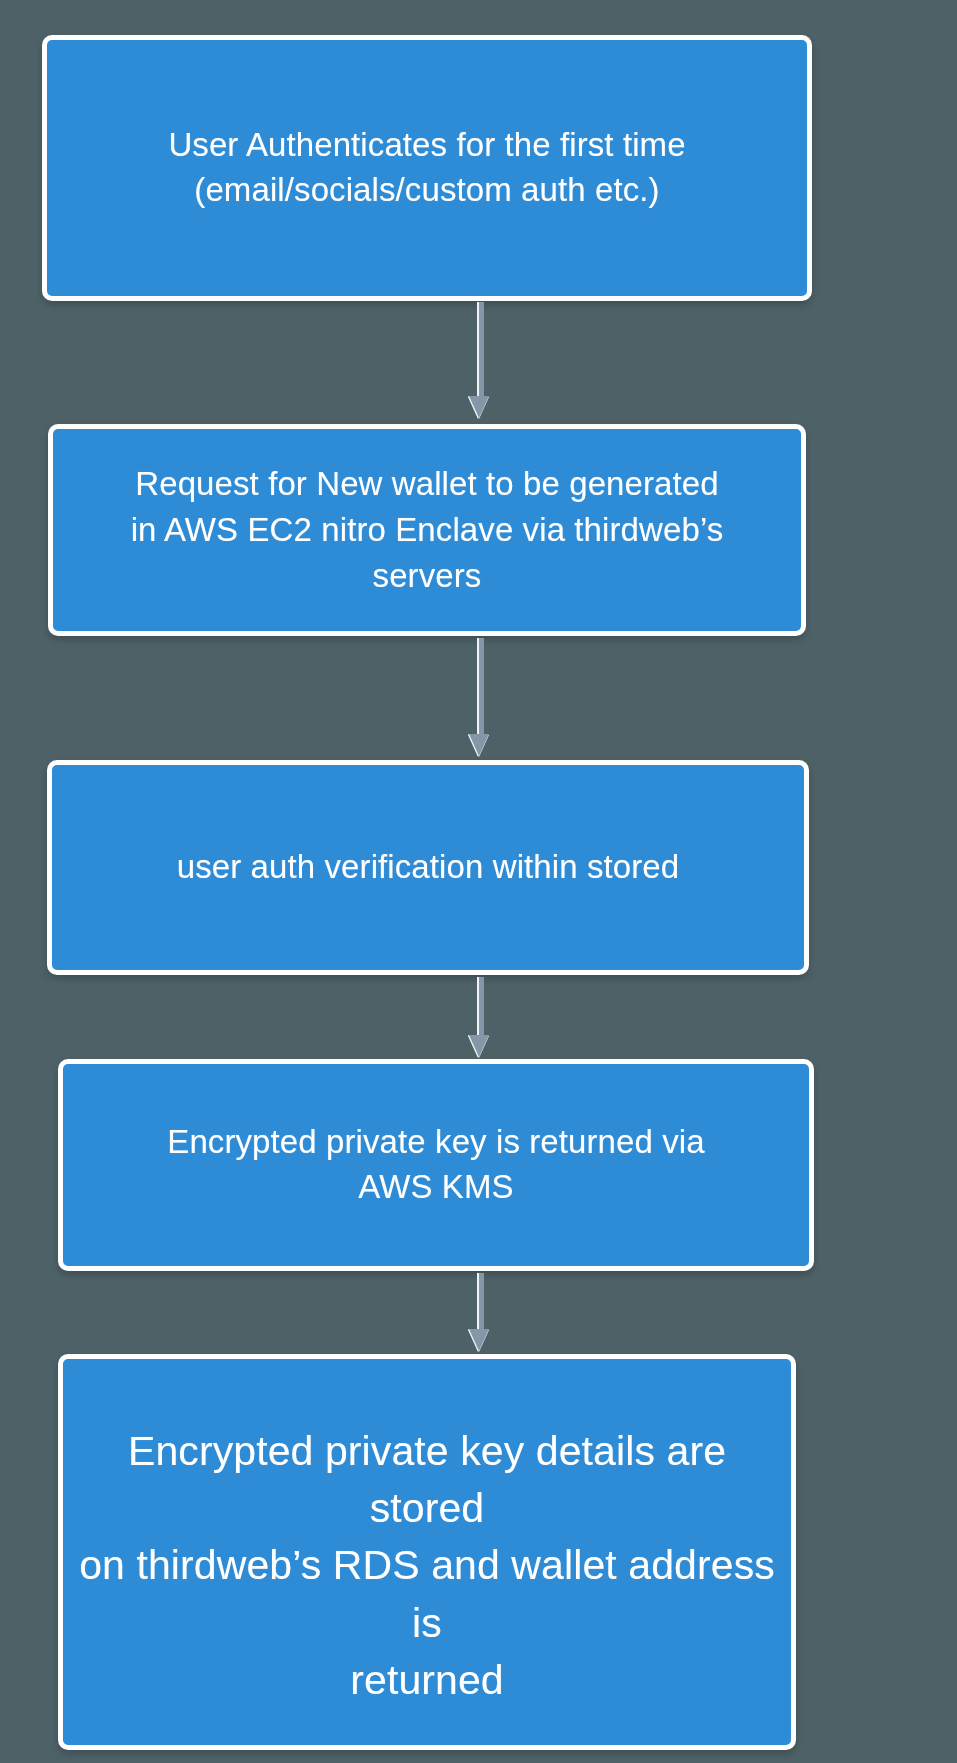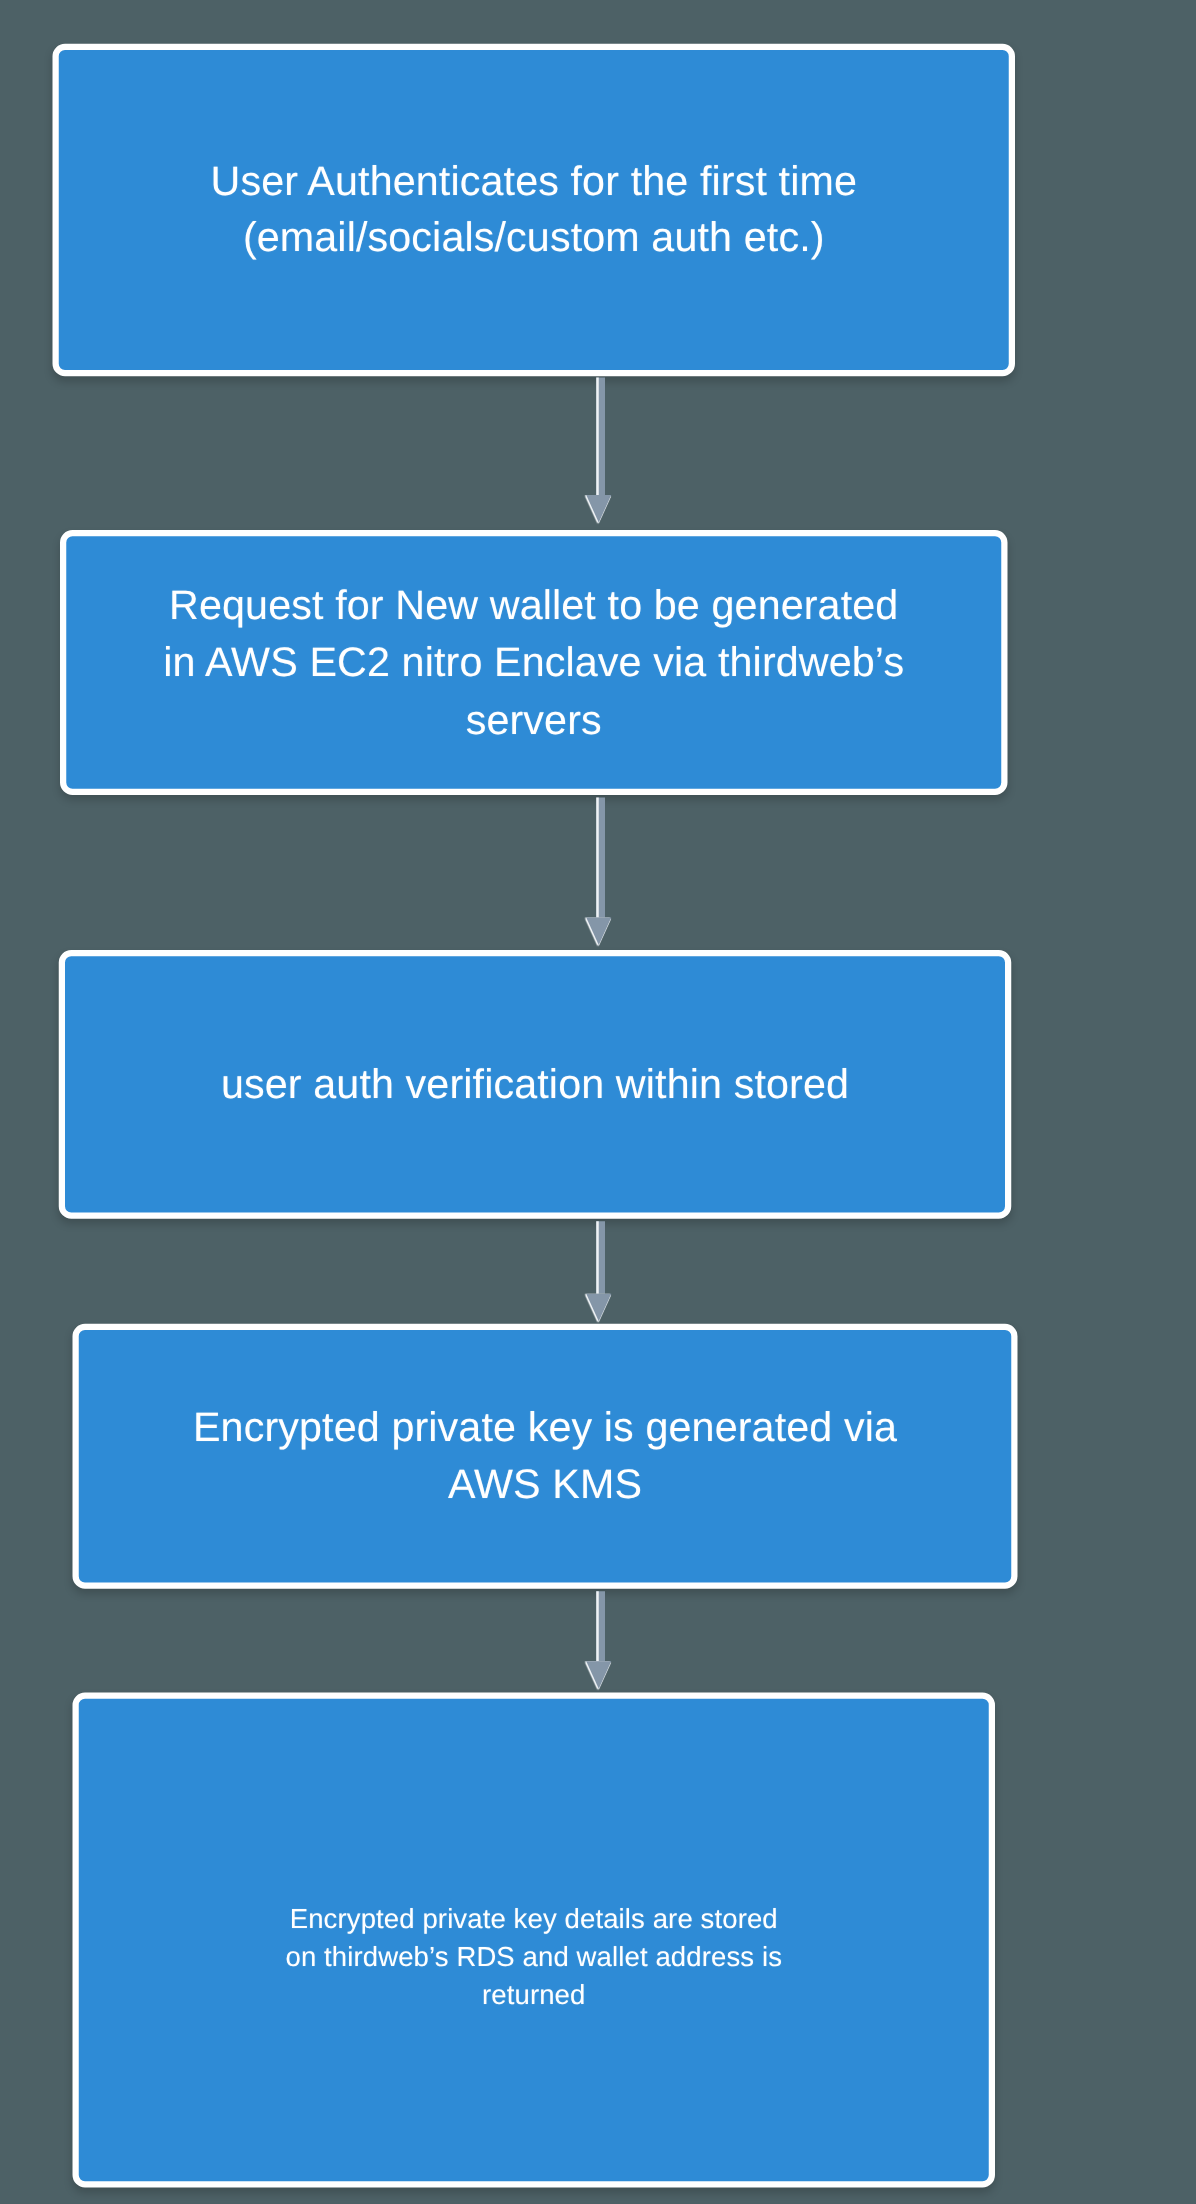--- a/index.html
+++ b/index.html
@@ -51,21 +51,21 @@
 
   
   #node-1 { left: 42px;  top: 35px;   width: 770px; height: 266px; }
   #node-2 { left: 48px;  top: 424px;  width: 758px; height: 212px; }
   #node-3 { left: 47px;  top: 760px;  width: 762px; height: 215px; }
   #node-4 { left: 58px;  top: 1059px; width: 756px; height: 212px; }
   #node-5 { left: 58px;  top: 1354px; width: 738px; height: 396px; }
 
   
   #node-2 .label { font-size: 33px; line-height: 1.40; }
-  #node-5 .label { font-size: 22px; line-height: 1.40; margin-top: 28px; }
+  #node-5 .label { font-size: 41px; line-height: 1.40; margin-top: 28px; }
   #node-3 .label { font-size: 33px; }
 
   
   .connector {
     position: absolute;
     width: 26px;
     pointer-events: none;
   }
   .connector .shaft {
     position: absolute;
@@ -122,21 +122,21 @@
   <div class="node" id="node-3">
     <span class="label">user auth verification within stored</span>
   </div>
 
   <div class="connector" id="conn-3">
     <span class="shaft"></span>
     <span class="head"></span>
   </div>
 
   <div class="node" id="node-4">
-    <span class="label">Encrypted private key is generated via
+    <span class="label">Encrypted private key is returned via
 AWS KMS</span>
   </div>
 
   <div class="connector" id="conn-4">
     <span class="shaft"></span>
     <span class="head"></span>
   </div>
 
   <div class="node" id="node-5">
     <span class="label">Encrypted private key details are stored

